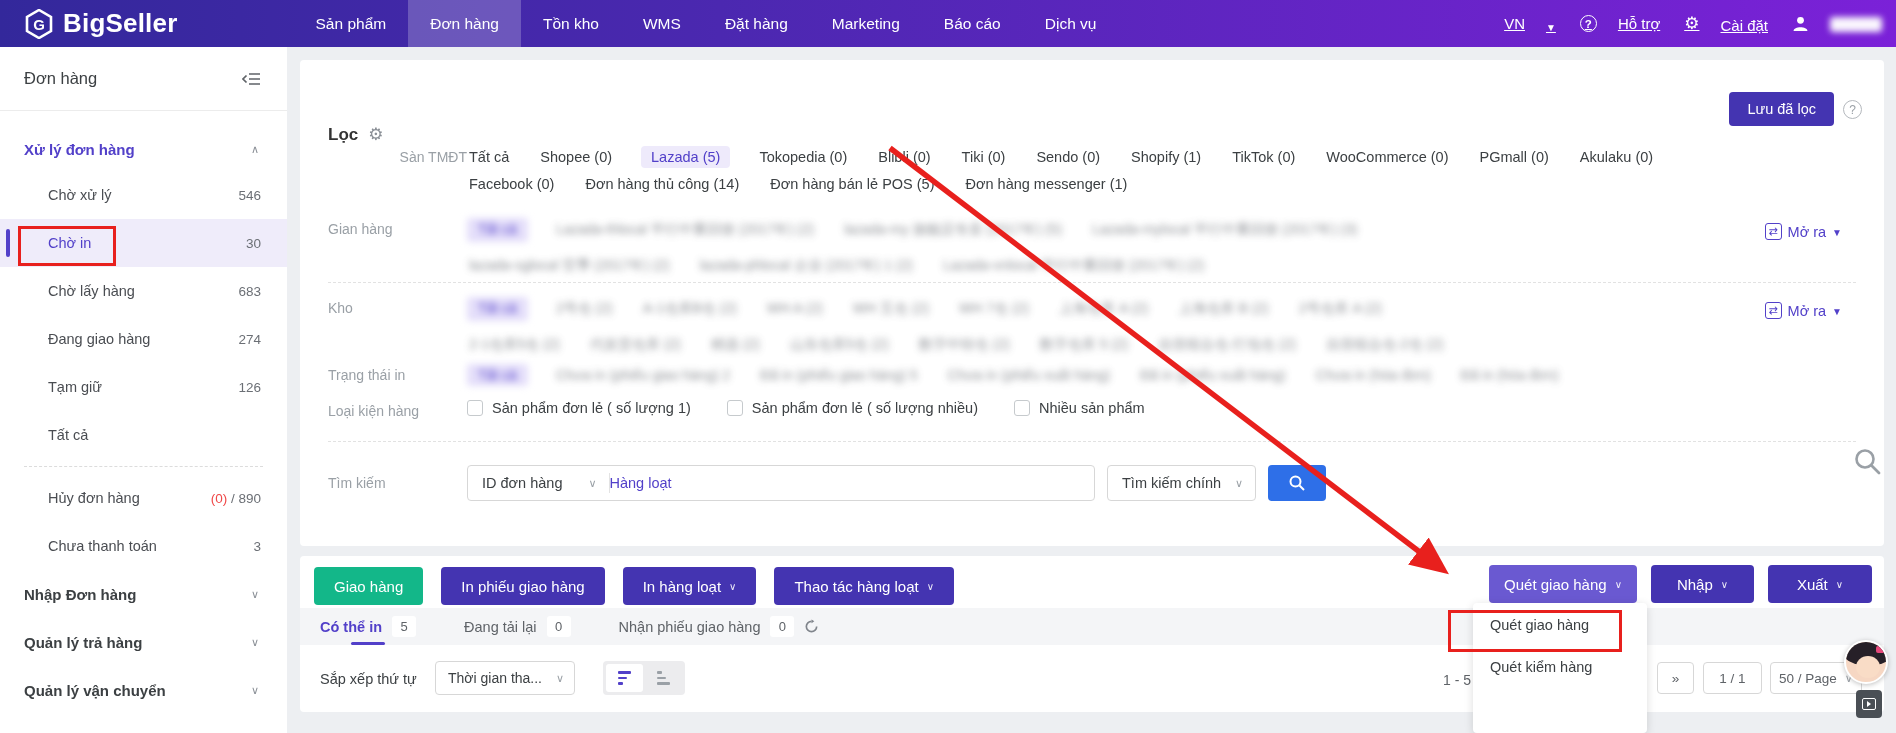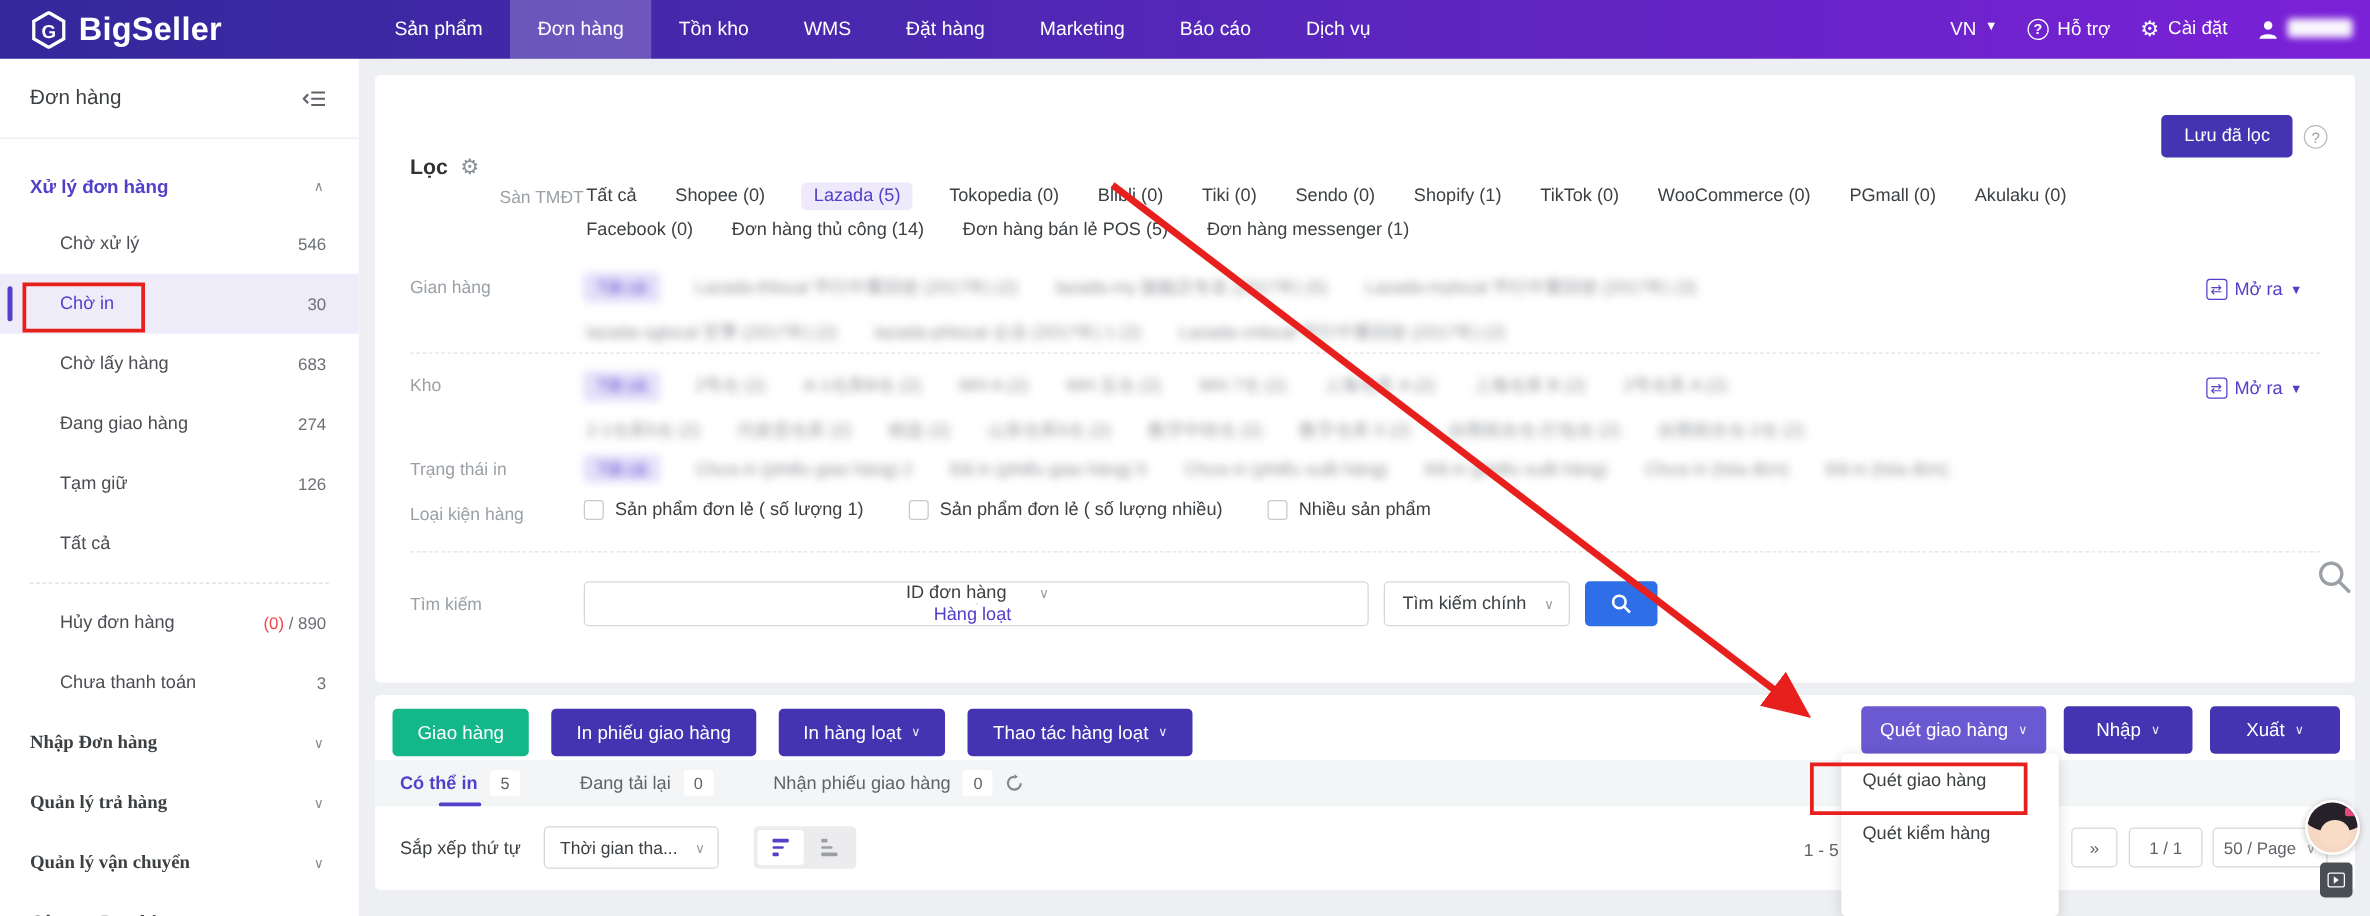--- a/index.html
+++ b/index.html
@@ -10,41 +10,41 @@
   
   .navbar { position:absolute; left:0; top:0; width:1896px; height:47px;
     background:linear-gradient(90deg,#33289b 0%,#4b28b0 38%,#7b21d8 100%);
     display:flex; align-items:stretch; color:#fff; z-index:30; }
   .brand { display:flex; align-items:center; gap:9px; padding:0 26px 0 24px; }
   .brand-name { font-size:26px; font-weight:bold; letter-spacing:.2px; }
   .nav-menu { display:flex; align-items:stretch; margin-left:90px; }
   .nav-item { display:flex; align-items:center; padding:0 22px; font-size:15.5px; cursor:pointer; }
   .nav-item.active { background:rgba(255,255,255,.22); }
   .nav-right { position:absolute; right:14px; top:0; height:47px; display:flex; align-items:center; gap:24px; font-size:15px; }
-  .nav-chunk { display:flex; align-items:flex-start; gap:7px; }
+  .nav-chunk { display:flex; align-items:flex-end; gap:21px;text-decoration:underline; }
   .caret-down { font-size:10px; position:relative; top:1px; }
   .q-circle { width:17px; height:17px; border:1.5px solid #fff; border-radius:50%; font-size:11.5px;
     display:flex; align-items:center; justify-content:center; font-weight:bold; }
   .gear { font-size:17px; }
   .user-blob { width:52px; height:15px; background:rgba(255,255,255,.96); border-radius:3px; filter:blur(3px); }
 
   
   .sidebar { position:absolute; left:0; top:47px; width:287px; height:686px; background:#fff; overflow:hidden; }
   .side-title { height:64px; display:flex; align-items:center; justify-content:space-between;
     padding:0 26px 0 24px; border-bottom:1px solid #ececec; font-size:16.5px; color:#3c4043; }
   .side-section { margin-top:16px; height:44px; display:flex; align-items:center; justify-content:space-between;
     padding:0 28px 0 24px; color:#5240c9; font-weight:bold; font-size:15px; }
   .side-item { height:48px; display:flex; align-items:center; justify-content:space-between;
     padding:0 26px 0 48px; font-size:14.5px; color:#4a4d52; cursor:pointer; position:relative; }
   .side-item .cnt { color:#6b6f75; font-size:13.5px; }
   .side-item.active { background:#efecfa; color:#5240c9; }
   .side-item.active::before { content:""; position:absolute; left:6px; top:10px; width:4px; height:28px; background:#5240c9; border-radius:2px; }
   .side-divider { border-top:1px dashed #dcdcdc; margin:7px 24px; }
   .side-group { height:48px; display:flex; align-items:center; justify-content:space-between;
-    padding:0 28px 0 24px; font-weight:bold; font-size:15px; color:#3c4043; cursor:pointer;font-family:Liberation Serif, serif; }
+    padding:0 28px 0 24px; font-weight:bold; font-size:15px; color:#3c4043; cursor:pointer; }
   .gcaret { color:#8a8f96; font-size:11px; font-weight:normal; }
   .red-txt { color:#f04848; }
 
   
   .card { position:absolute; background:#fff; border-radius:4px; }
   #filter-card { left:300px; top:60px; width:1584px; height:486px; }
   #action-card { left:300px; top:556px; width:1584px; height:156px; }
 
   .filter-head { position:absolute; left:28px; top:30px; display:flex; align-items:center; gap:10px;
     font-size:17px; font-weight:bold; color:#333;margin-top:34px; }
@@ -66,21 +66,21 @@
     font-size:14.5px; cursor:pointer; }
   .swap-ic { width:17px; height:17px; border:1.5px solid #5240c9; border-radius:3px; font-size:11px;
     display:flex; align-items:center; justify-content:center; }
   .dash-div { position:absolute; left:28px; right:28px; border-top:1px dashed #e2e2e2; }
 
   .cb-group { display:flex; gap:36px; font-size:14.5px; color:#3c4043; }
   .cb-item { display:flex; align-items:center; gap:9px; cursor:pointer; }
   .cb-box { width:16px; height:16px; border:1px solid #c6cacd; border-radius:3px; background:#fff; }
 
   .search-wrap { display:flex; gap:12px; align-items:center; }
-  .search-box { display:flex; align-items:center; width:628px; height:36px; border:1px solid #d7d7d7; border-radius:4px; background:#fff;flex-direction:column; }
+  .search-box { display:flex; align-items:center; width:628px; height:36px; border:1px solid #d7d7d7; border-radius:4px; background:#fff; }
   .sb-select { display:flex; align-items:center; gap:26px; padding:0 12px 0 14px; font-size:14.5px; color:#3c4043; cursor:pointer; }
   .sel-caret { color:#9aa0a6; font-size:11px; }
   .sb-sep { width:1px; height:20px; background:#e3e3e3; }
   .sb-mode { color:#5240c9; font-size:14.5px; margin:0 6px 0 0; cursor:pointer; white-space:nowrap; }
   .sb-ph { color:#bcbfc4; font-size:14px; white-space:nowrap; overflow:hidden; flex:1; }
   .mini-select { display:flex; align-items:center; gap:14px; height:36px; padding:0 12px 0 14px; border:1px solid #d7d7d7;
     border-radius:4px; font-size:14.5px; color:#3c4043; background:#fff; cursor:pointer; white-space:nowrap; }
   .search-btn { width:58px; height:36px; background:#2e6fe8; border:none; border-radius:4px; cursor:pointer;
     display:flex; align-items:center; justify-content:center; }
 

